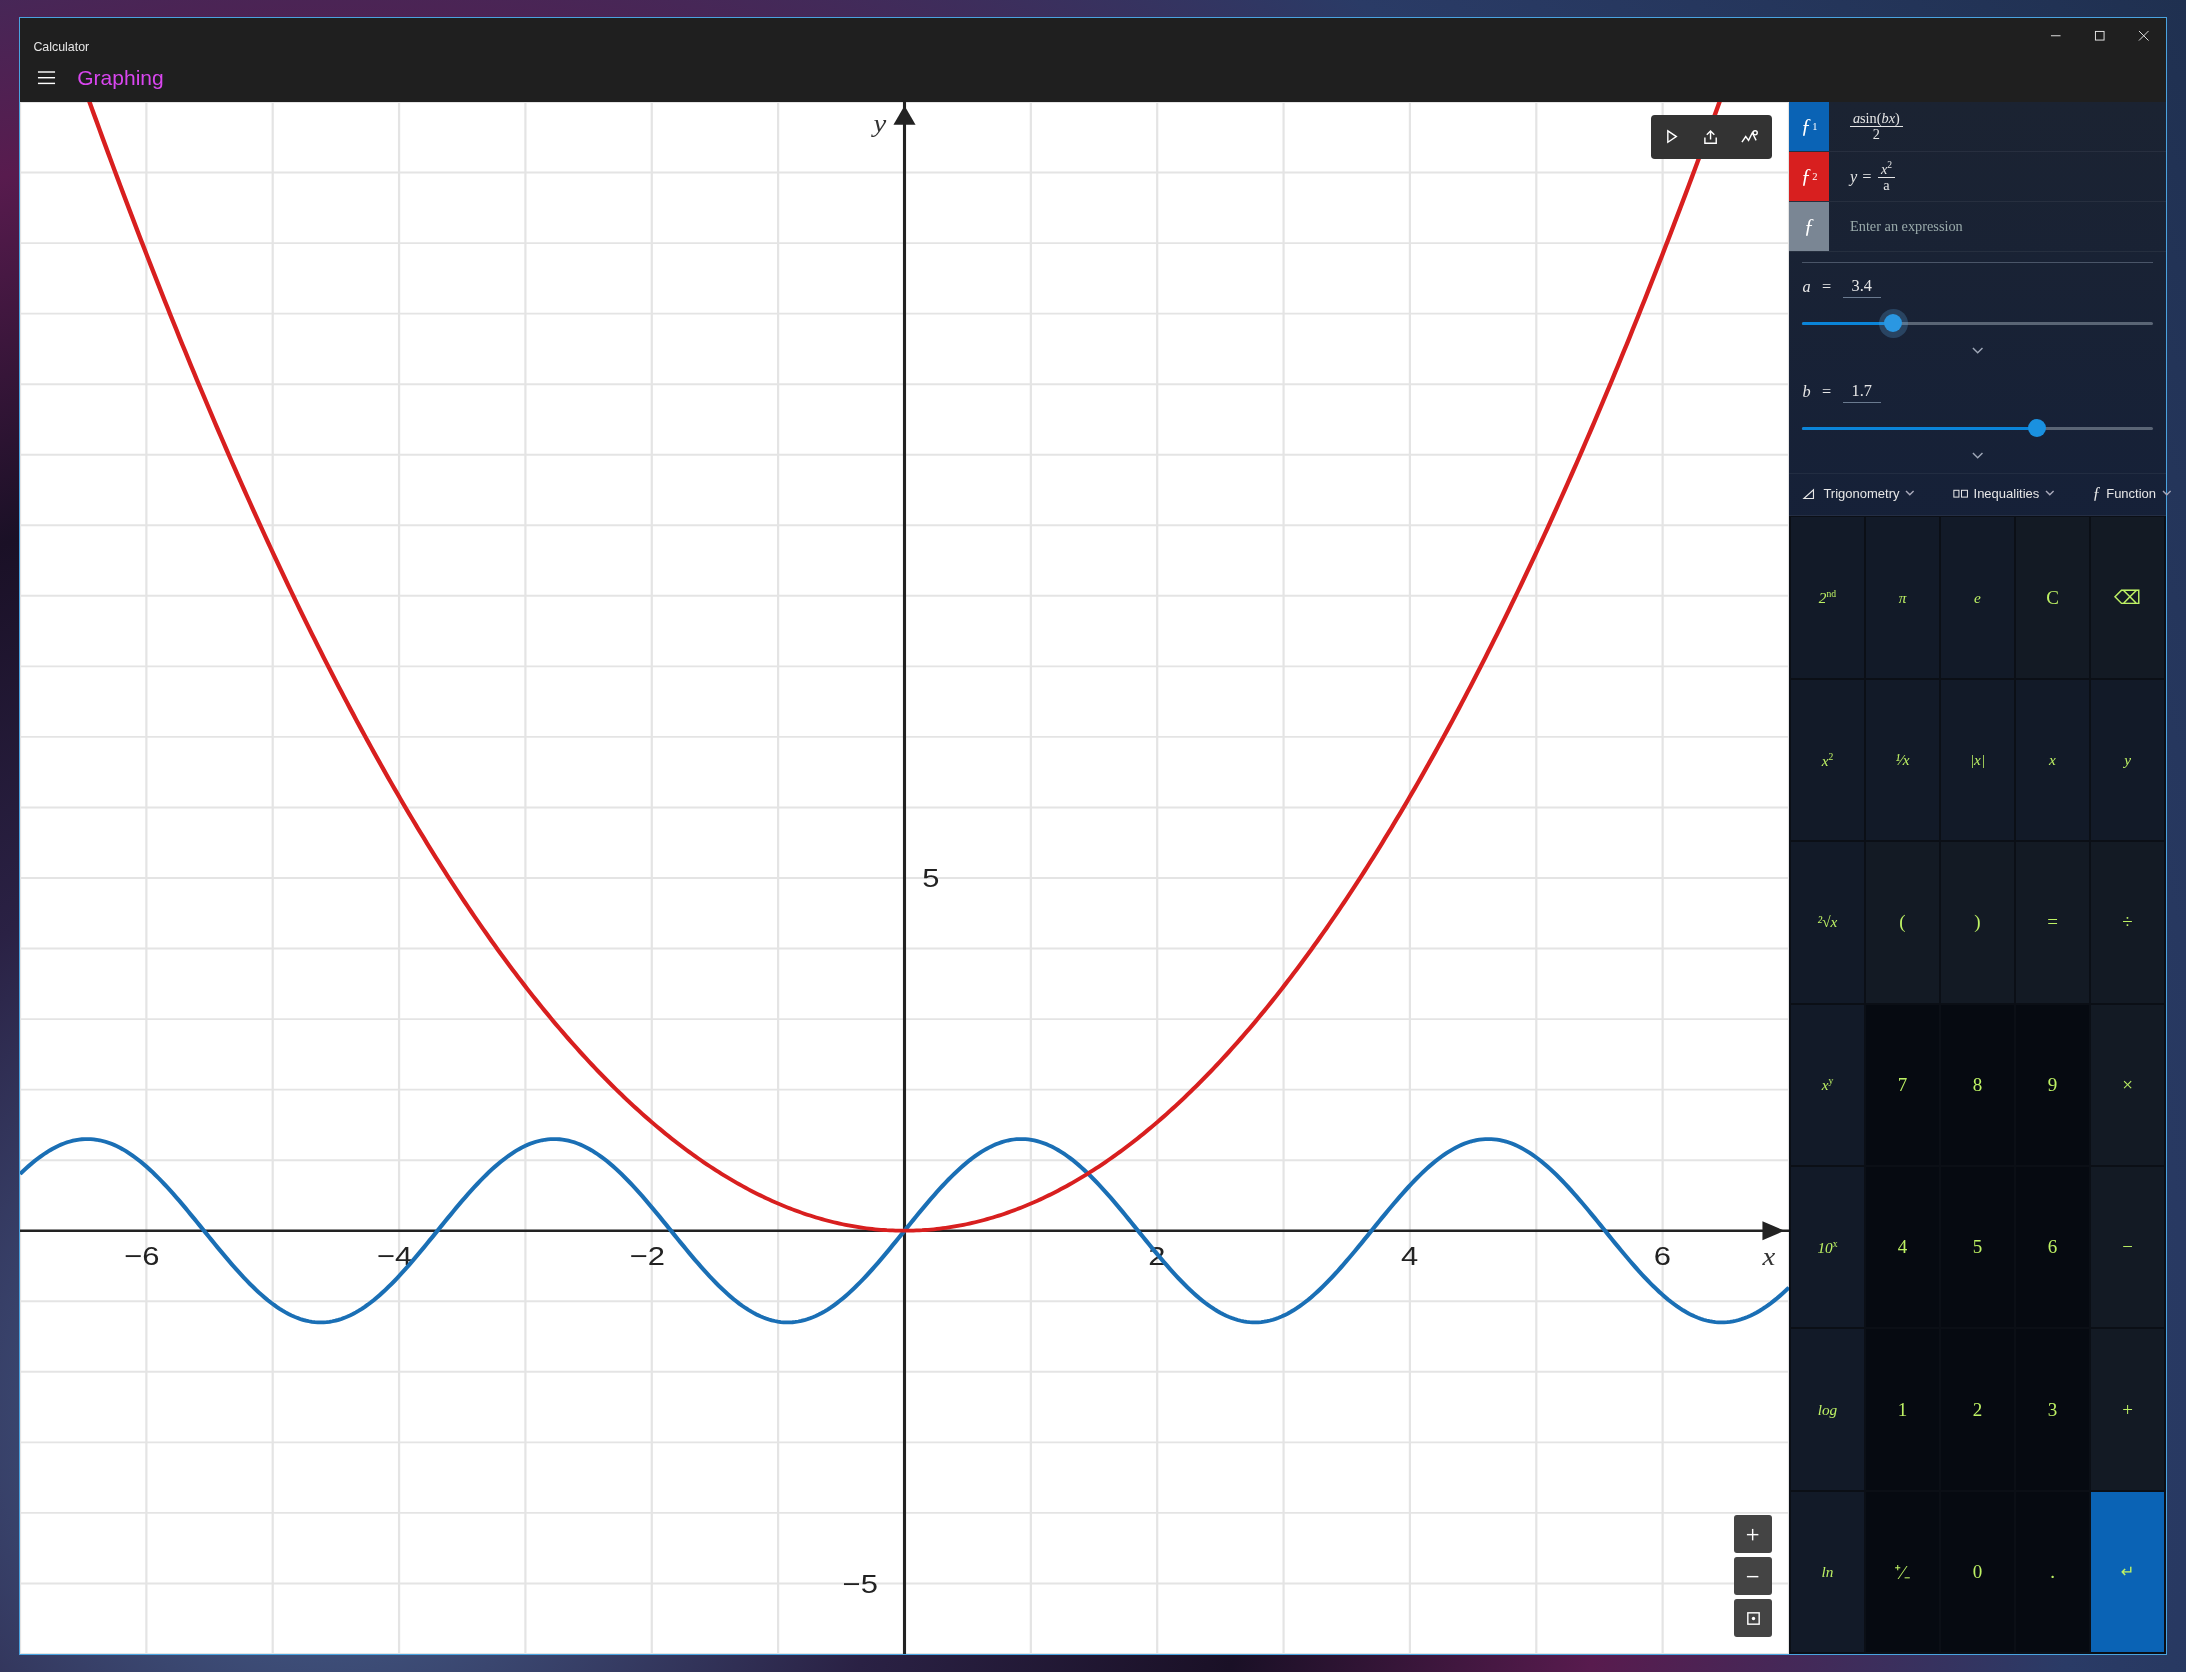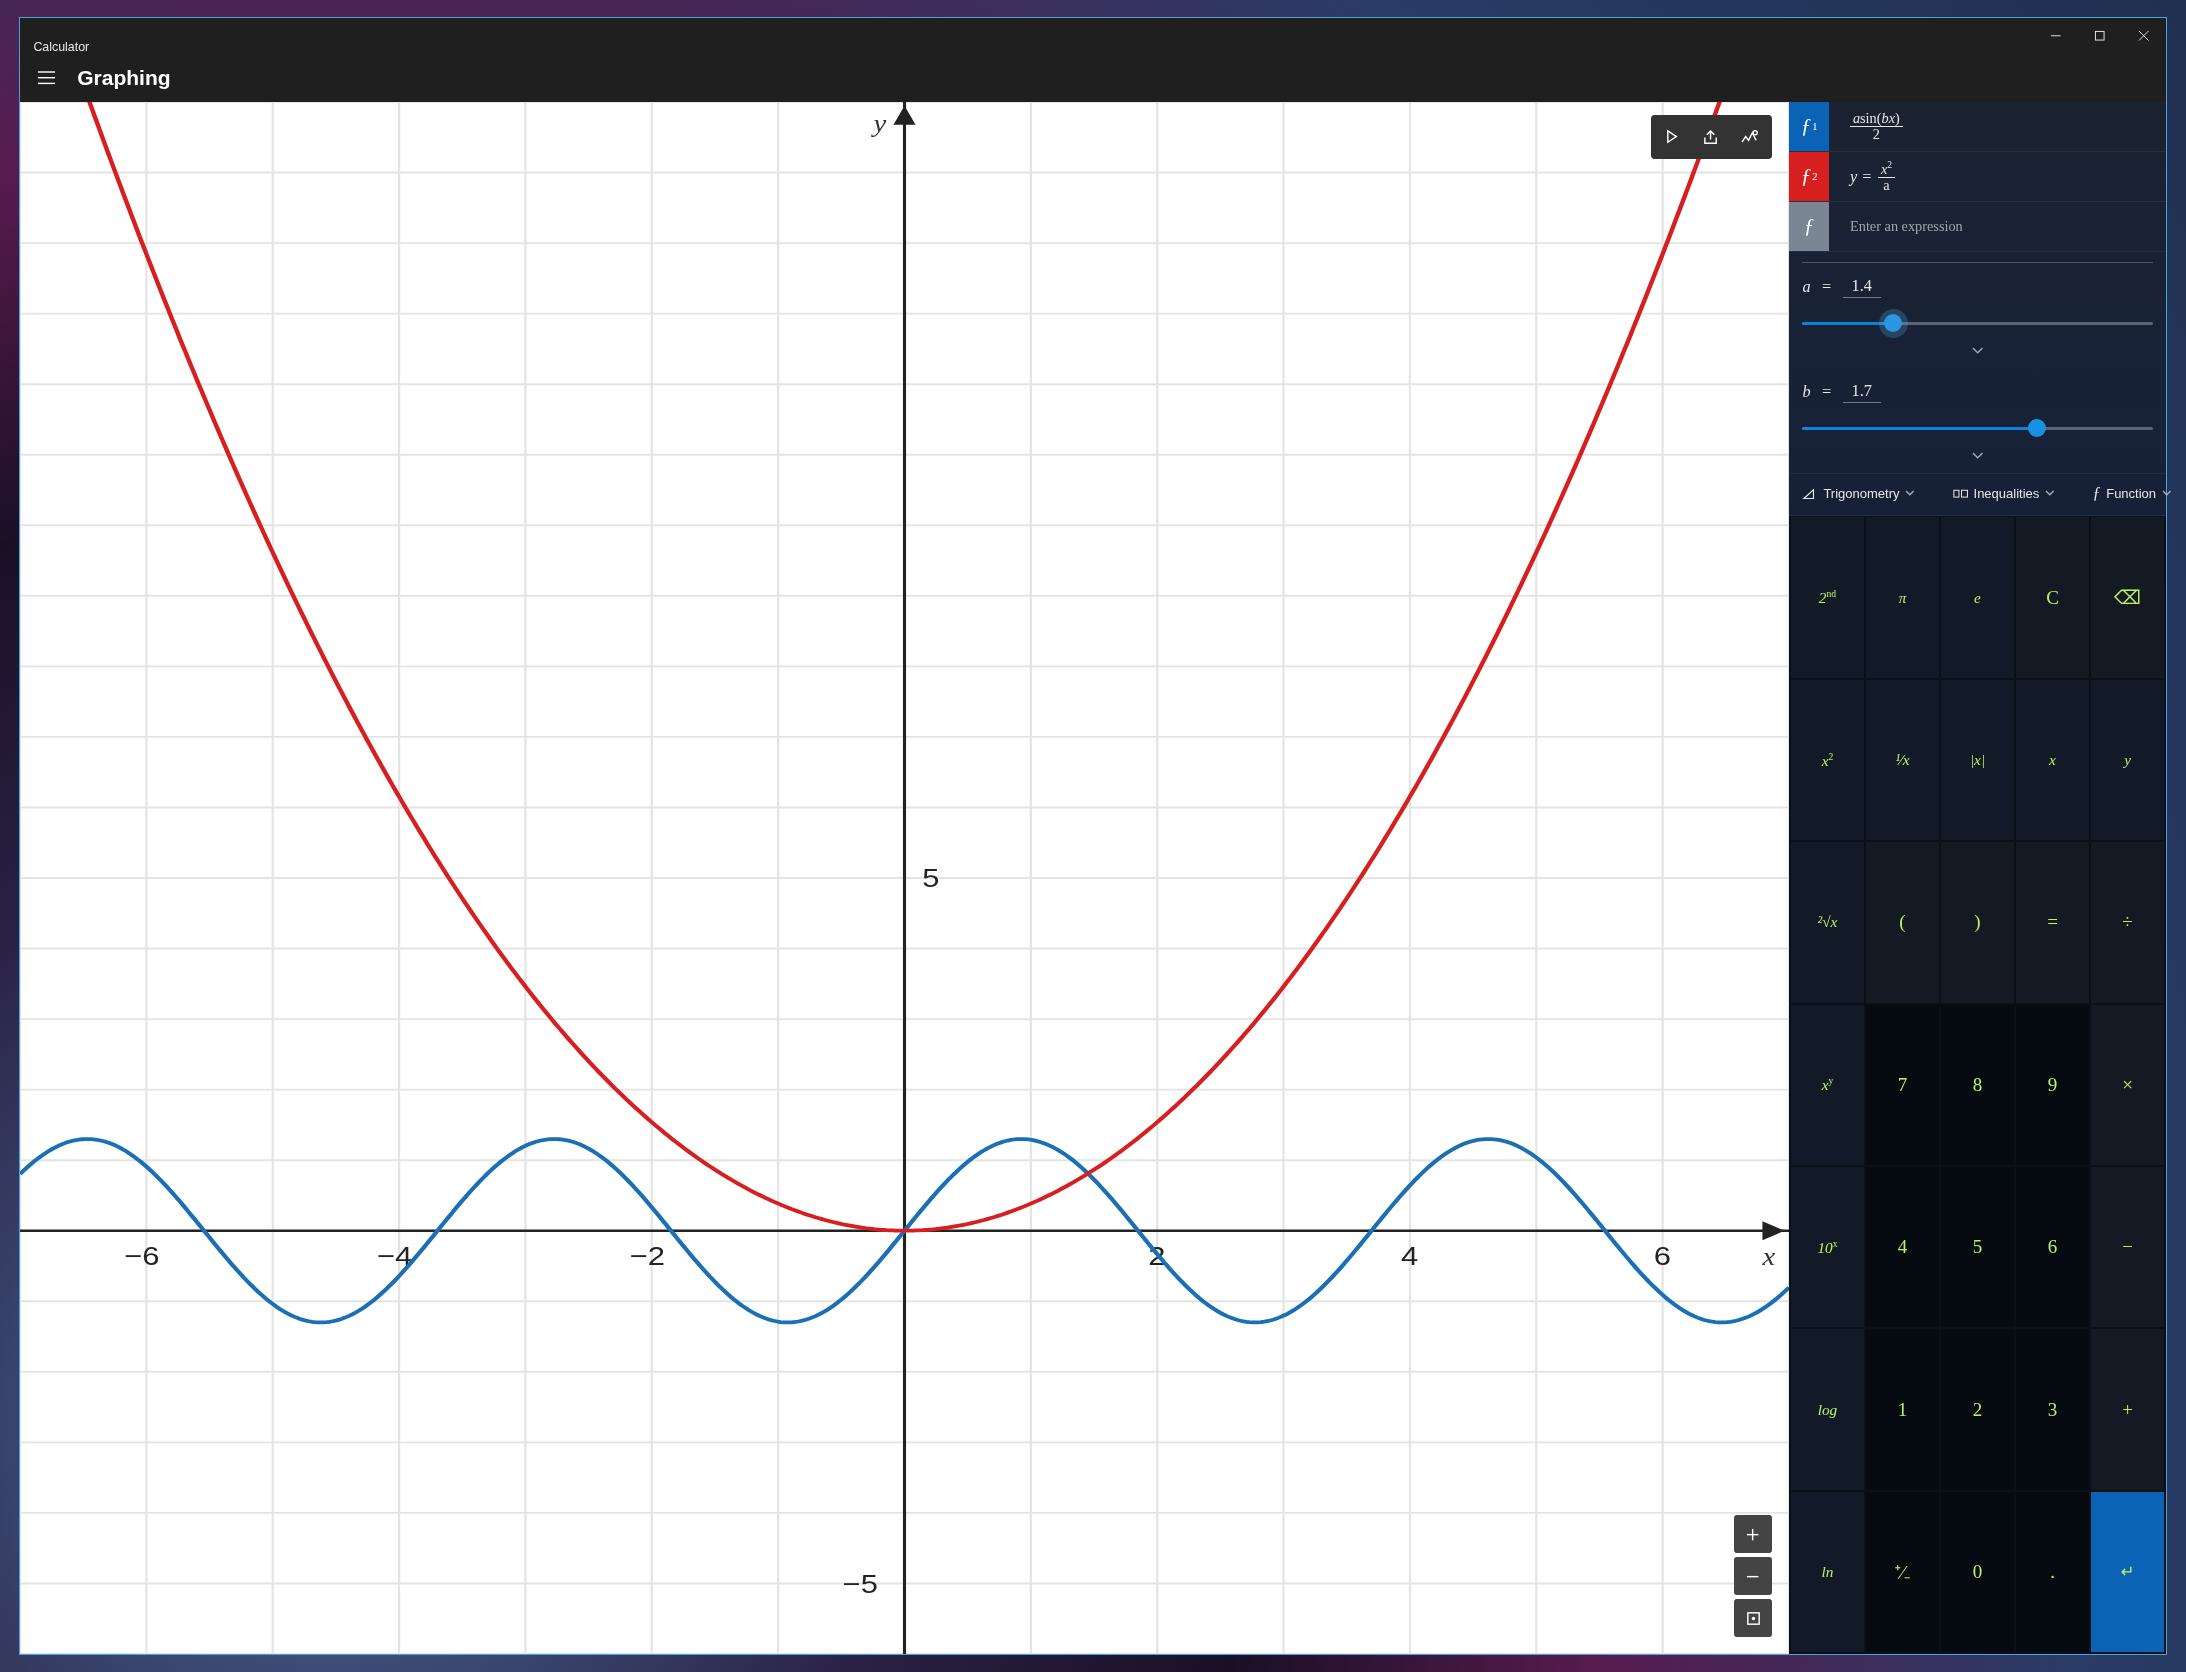--- a/index.html
+++ b/index.html
@@ -44,23 +44,23 @@
     padding-left: 5.7px;
     gap: 9.6px;
   }
   .hamburger {
     width: 42px; height: 42px;
     display: flex; align-items: center; justify-content: center;
     color: #fff;
   }
   .hamburger svg { width: 19px; height: 13.4px; stroke: #fff; stroke-width: 1.5; }
   .mode-title {
-    color: #ffffff;
+    color: #d946ef;
     font-size: 21px;
-    font-weight: 700;
+    font-weight: 400;
   }
 
   .content {
     flex: 1;
     display: flex;
     min-height: 0;
   }
   .graph-area {
     flex: 1;
     background: #fff;
@@ -386,21 +386,21 @@
               <span class="placeholder">Enter an expression</span>
             </div>
           </div>
         </div>
       <div class="divider-thin"></div>
       <div id="variables">
           <div class="var-block">
             <div class="var-label-row">
               <span>a</span>
               <span class="eq-sign">=</span>
-              <span class="var-value">1.4</span>
+              <span class="var-value">3.4</span>
             </div>
             <div class="slider-wrap">
               <div class="slider-track"></div>
               <div class="slider-fill" style="width:26%"></div>
               <div class="slider-thumb halo" style="left:26%"></div>
             </div>
             <div class="expand-row"><svg viewBox="0 0 14 10">
                 <path d="M2 3 L7 8 L12 3"></path>
               </svg></div>
           </div>

